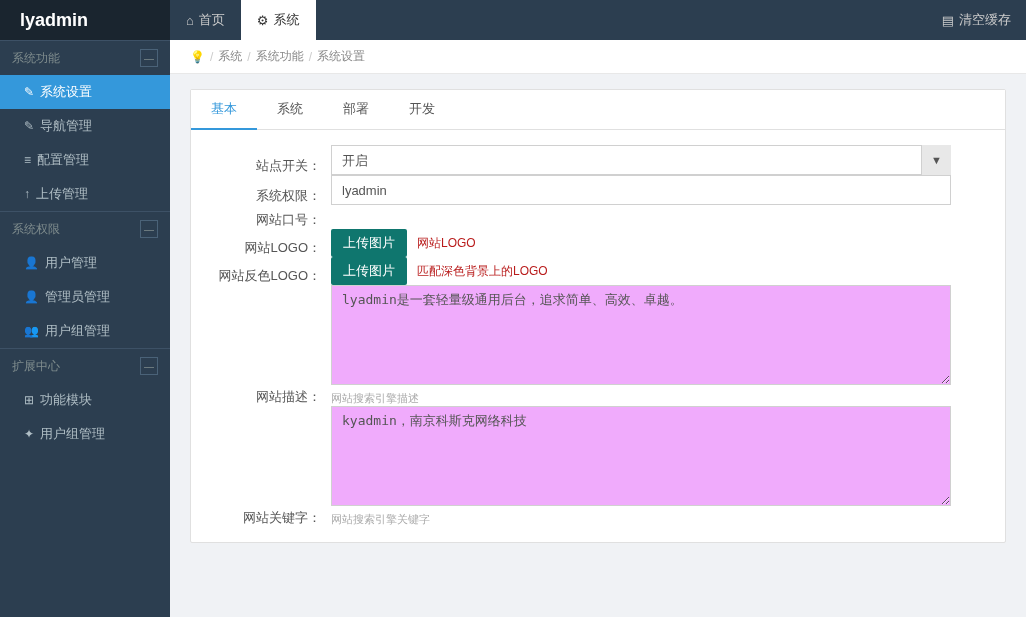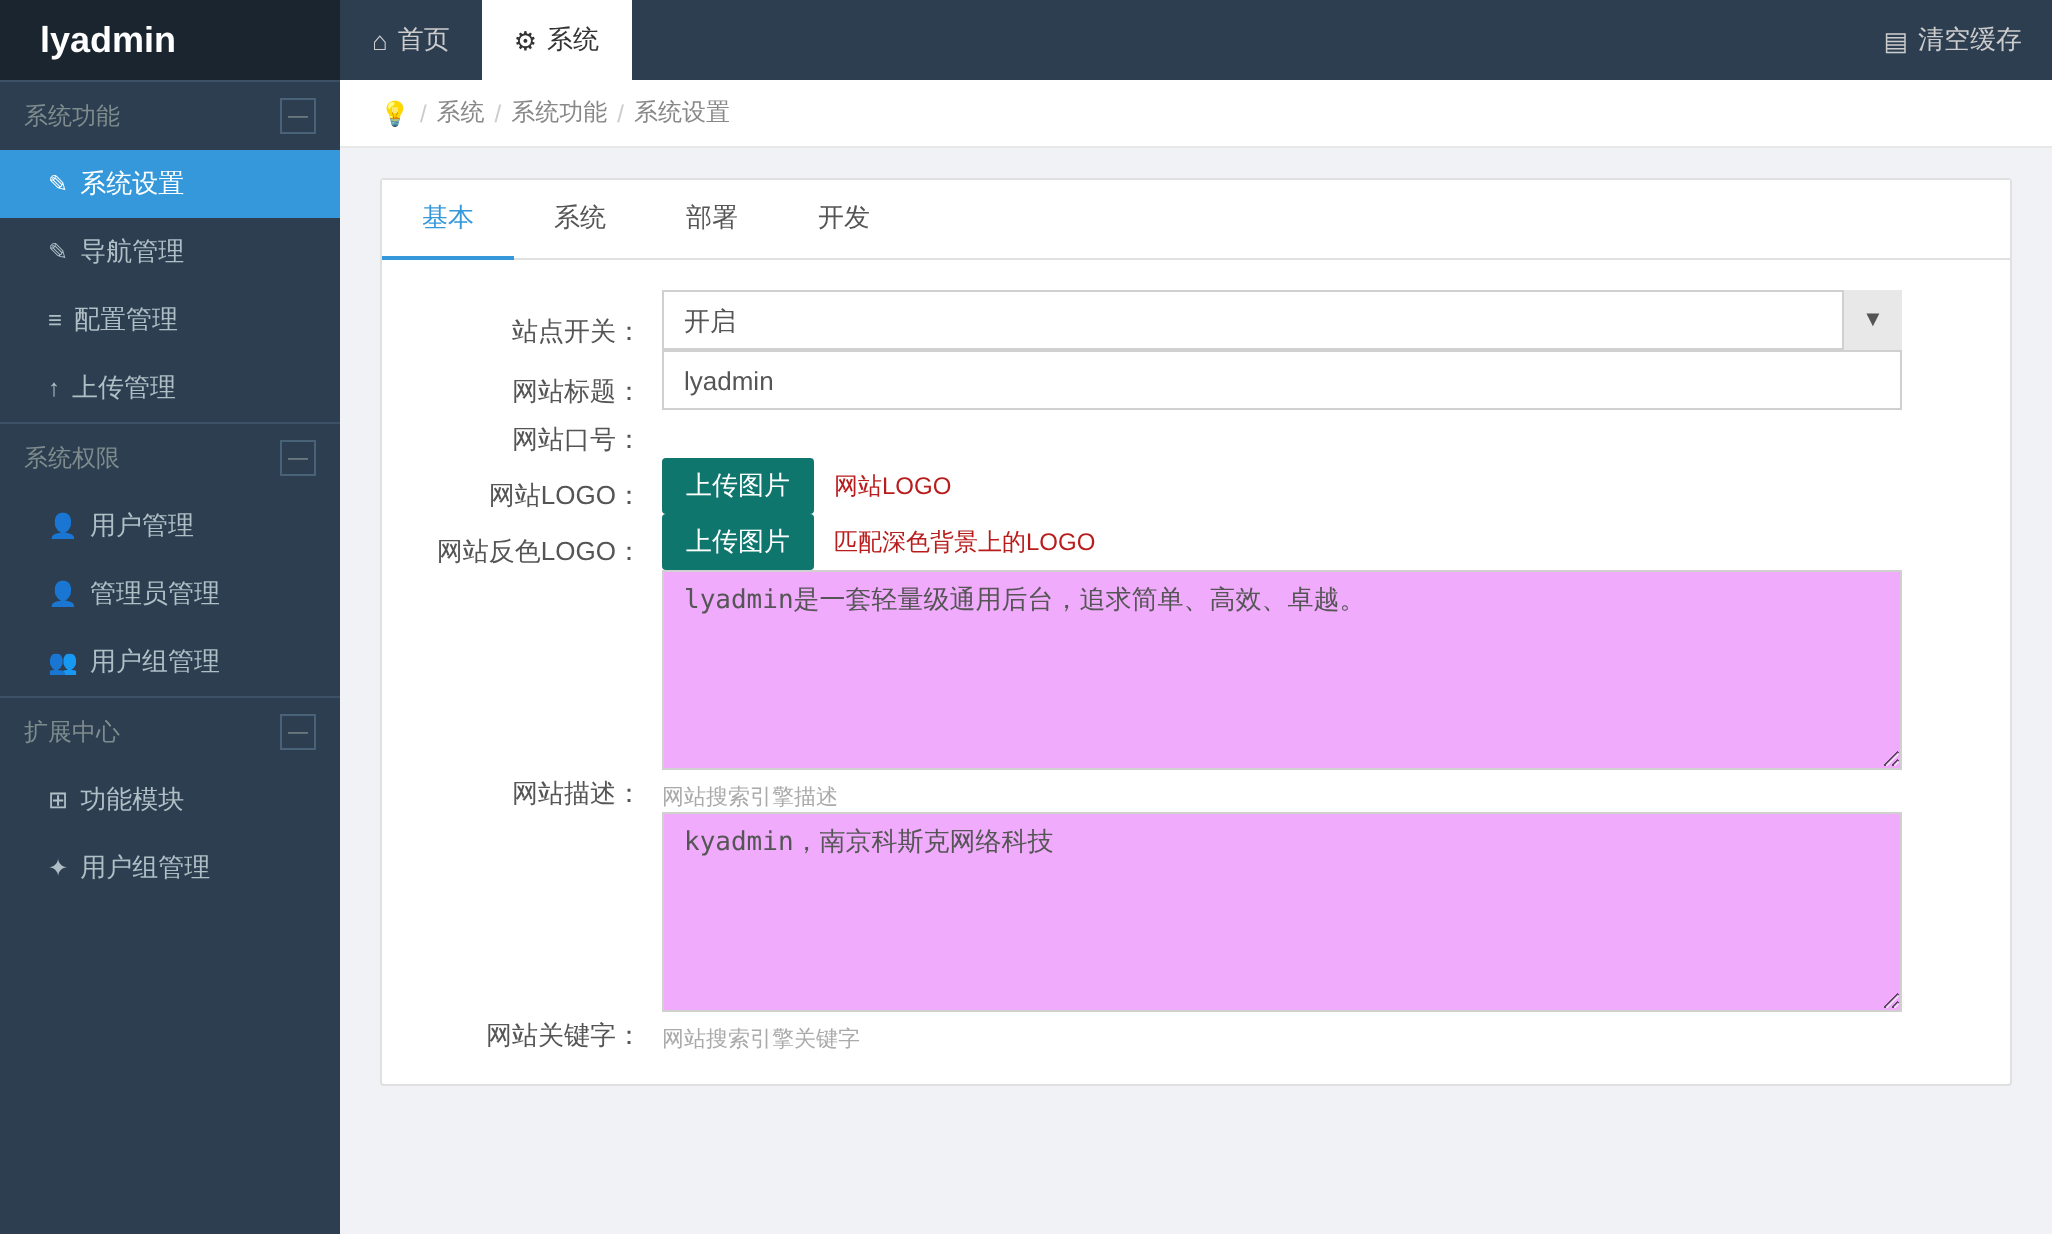--- a/index.html
+++ b/index.html
@@ -178,21 +178,21 @@
                 <select class="form-select">
                   <option>开启</option>
                   <option>关闭</option>
                 </select>
                 <div class="select-arrow">▼</div>
               </div>
             </div>
           </div>
 
           <div class="form-row">
-            <div class="form-label">网站标题：</div>
+            <div class="form-label">系统权限：</div>
             <div class="form-control-wrap">
               <input class="form-input" type="text" value="lyadmin" style="">
             </div>
           </div>
 
           <div class="form-row">
             <div class="form-label">网站口号：</div>
           </div>
 
           <div class="form-row">

